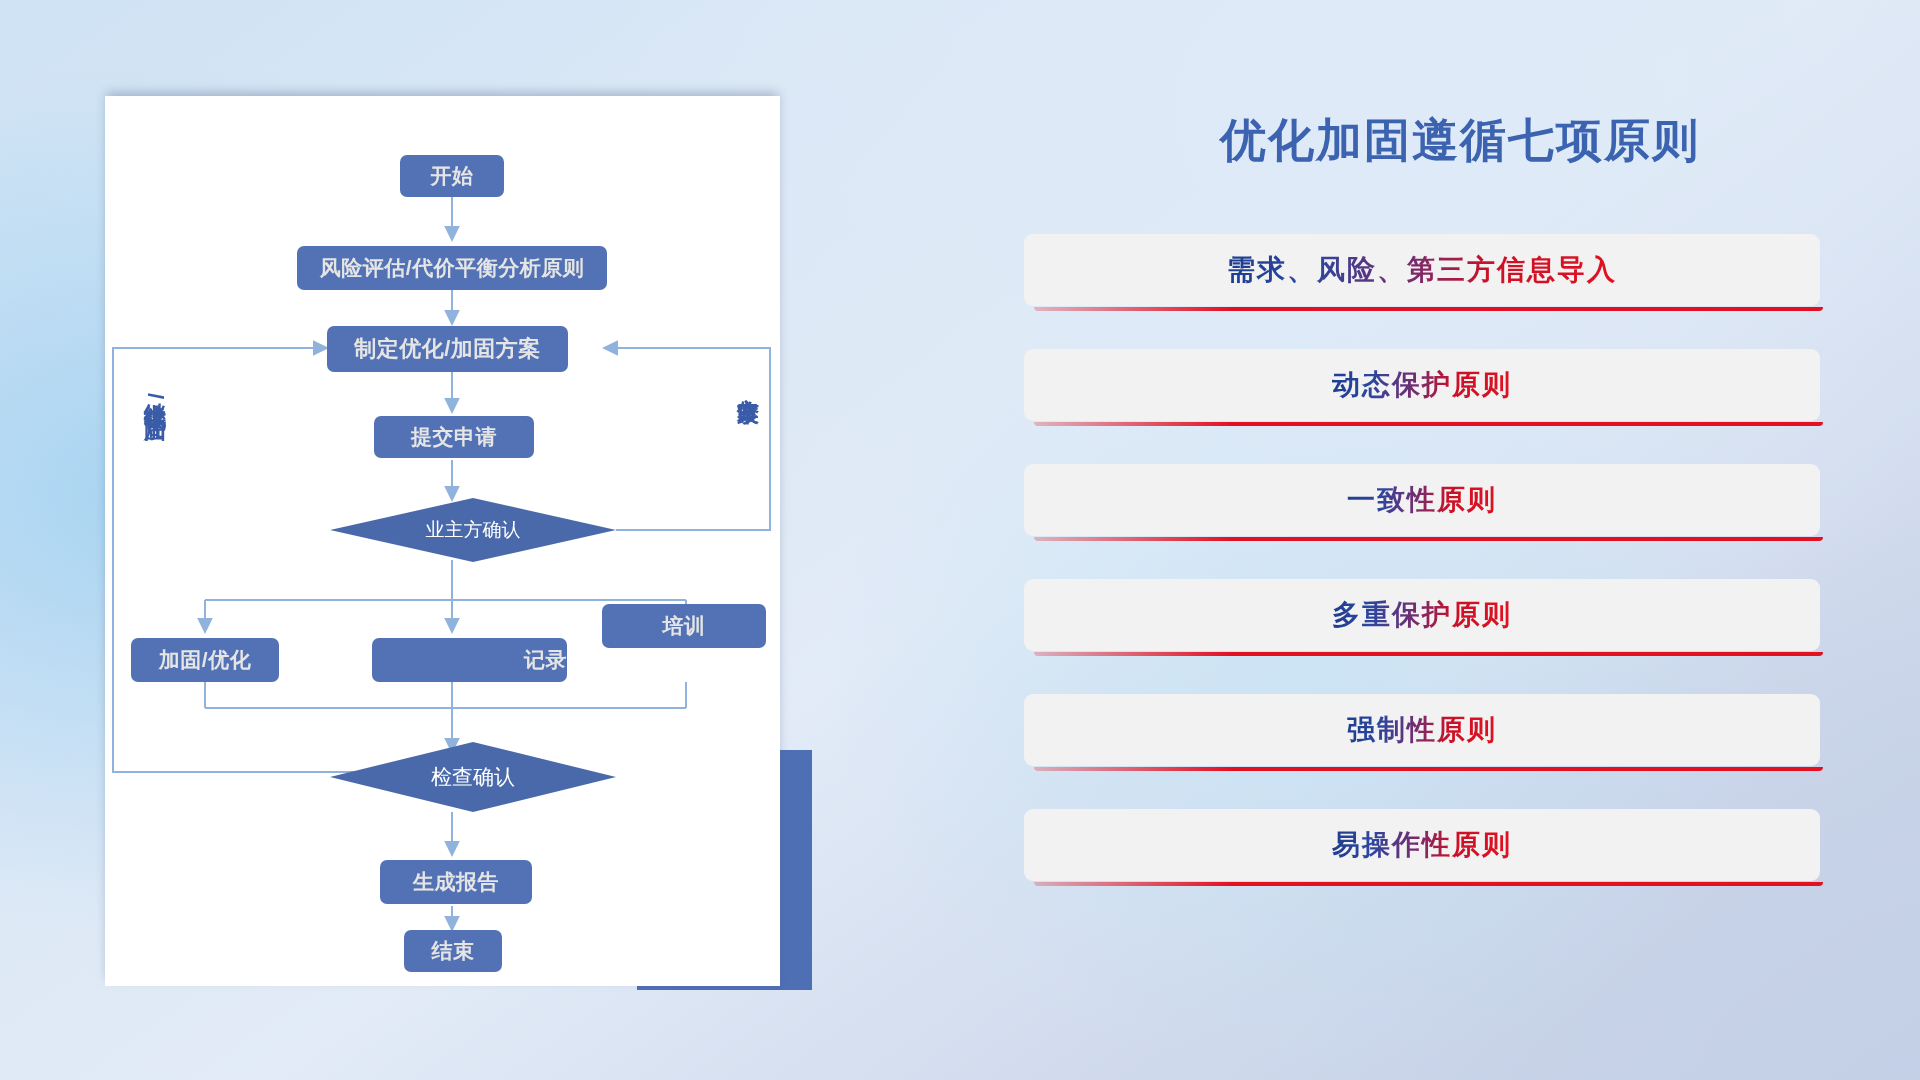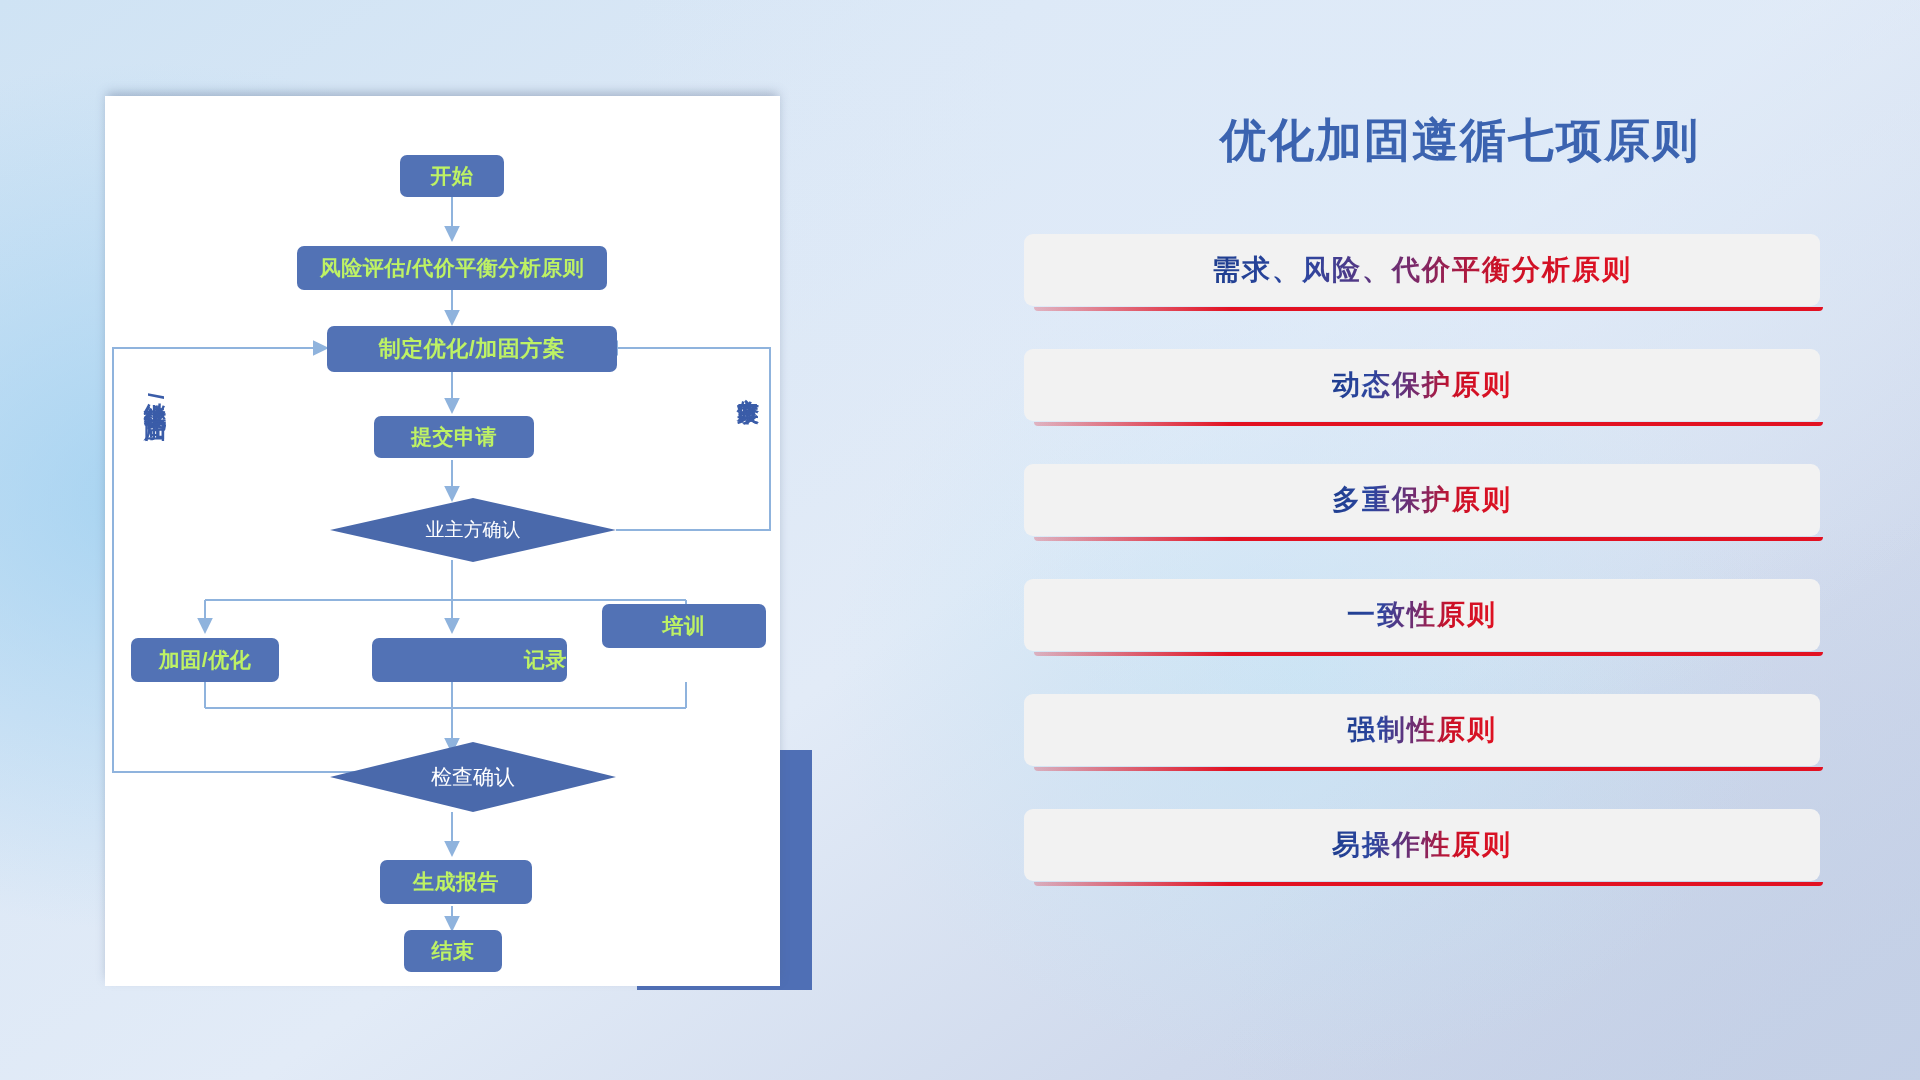--- a/index.html
+++ b/index.html
@@ -25,21 +25,21 @@
   }
   #chartCard{
     position:absolute;left:105px;top:96px;width:675px;height:890px;
     background:#ffffff;
     box-shadow:0 -5px 10px -2px rgba(80,95,130,.38);
   }
   .node{
     position:absolute;
     background:#5272b5;
     border-radius:7px;
-    color:#bef264;
+    color:#e5e5e5;
     font-weight:bold;
     display:flex;align-items:center;justify-content:center;
     text-align:center;
     letter-spacing:.5px;
     white-space:nowrap;
   }
   .diamond{
     position:absolute;
     background:#4a69ab;
     color:#ffffff;
@@ -141,21 +141,21 @@
   </svg>
 
   <div class="node" style="left:400px;top:155px;width:104px;height:42px;font-size:21px;">
     <span>开始</span>
   </div>
 
   <div class="node" style="left:297px;top:246px;width:310px;height:44px;font-size:21px;">
     <span>风险评估/代价平衡分析原则</span>
   </div>
 
-  <div class="node" style="left:327px;top:326px;width:290px;height:46px;font-size:22px;">
+  <div class="node" style="left:327px;top:326px;width:241px;height:46px;font-size:22px;">
     <span>制定优化/加固方案</span>
   </div>
 
   <div class="node" style="left:374px;top:416px;width:160px;height:42px;font-size:21px;">
     <span>提交申请</span>
   </div>
 
   <div class="diamond" style="left:330px;top:498px;width:286px;height:64px;font-size:19px;">
     <span>业主方确认</span>
   </div>
@@ -185,32 +185,32 @@
   </div>
 
   <div class="vlabel" style="left:140px;top:385px;font-size:22px;">继续优化/加固</div>
 
   <div class="vlabel" style="left:733px;top:380px;font-size:22px;">方案修改</div>
 
   <div id="rightTitle">优化加固遵循七项原则</div>
 
   <div id="cards">
     <div class="pcard">
-      <span class="ptxt">需求、风险、代价平衡分析原则</span>
+      <span class="ptxt">需求、风险、第三方信息导入</span>
     </div>
     <div class="pcard">
       <span class="ptxt">动态保护原则</span>
     </div>
     <div class="pcard">
+      <span class="ptxt">一致性原则</span>
+    </div>
+    <div class="pcard">
       <span class="ptxt">多重保护原则</span>
     </div>
     <div class="pcard">
-      <span class="ptxt">一致性原则</span>
-    </div>
-    <div class="pcard">
       <span class="ptxt">强制性原则</span>
     </div>
     <div class="pcard">
       <span class="ptxt">易操作性原则</span>
     </div>
   </div>
 
 </div>
 
 </body></html>

